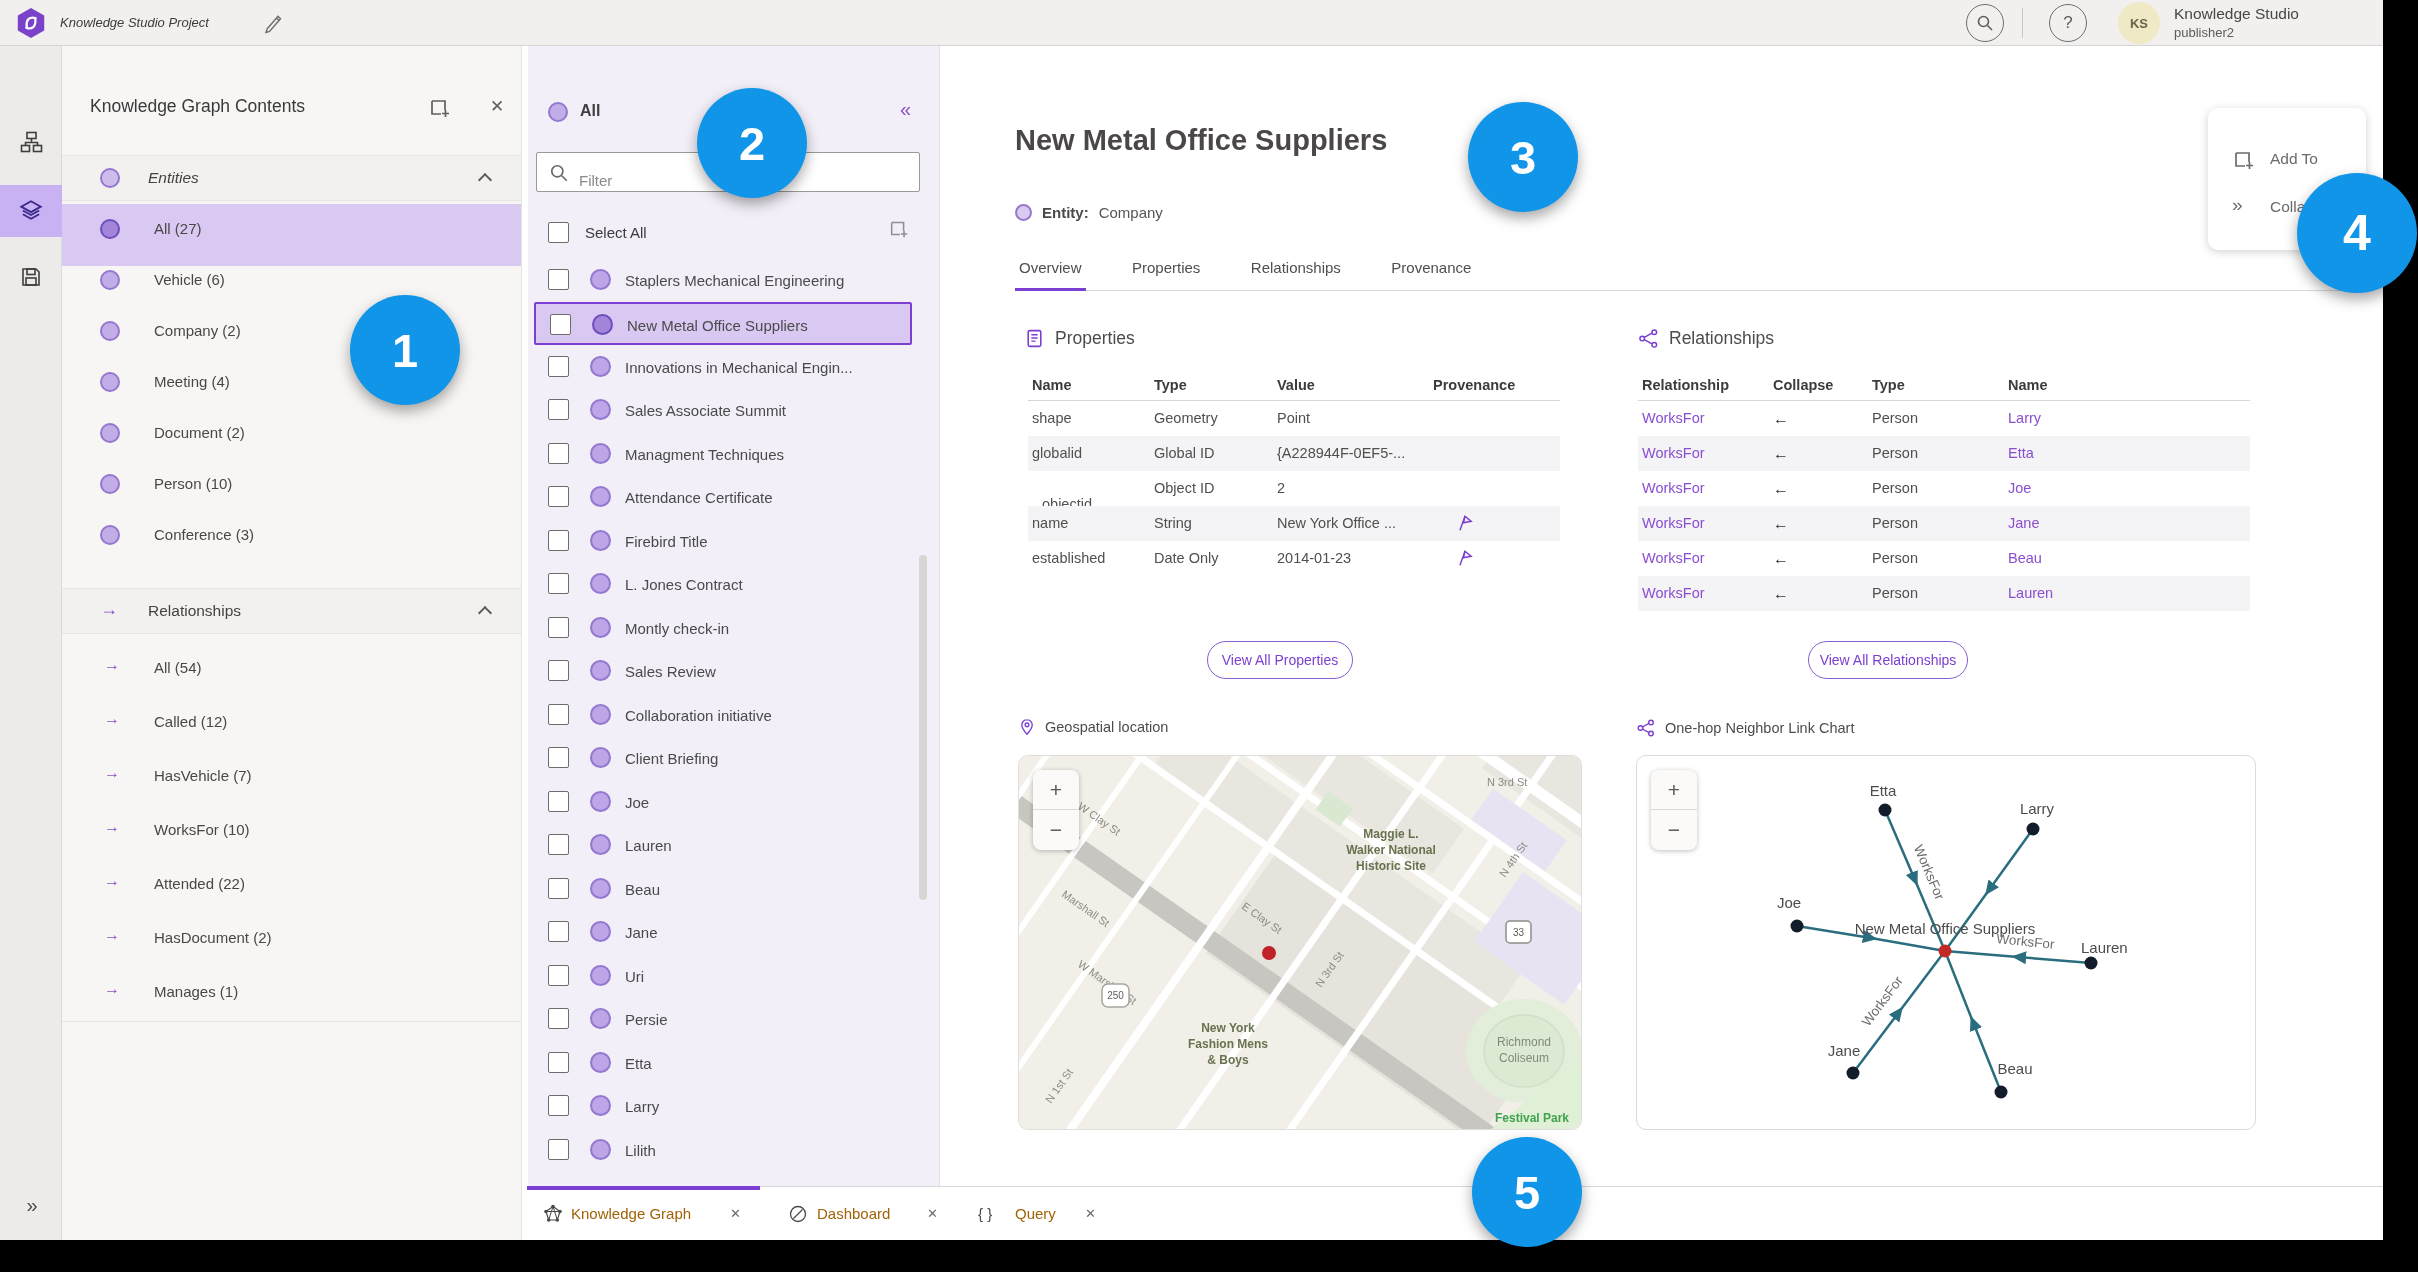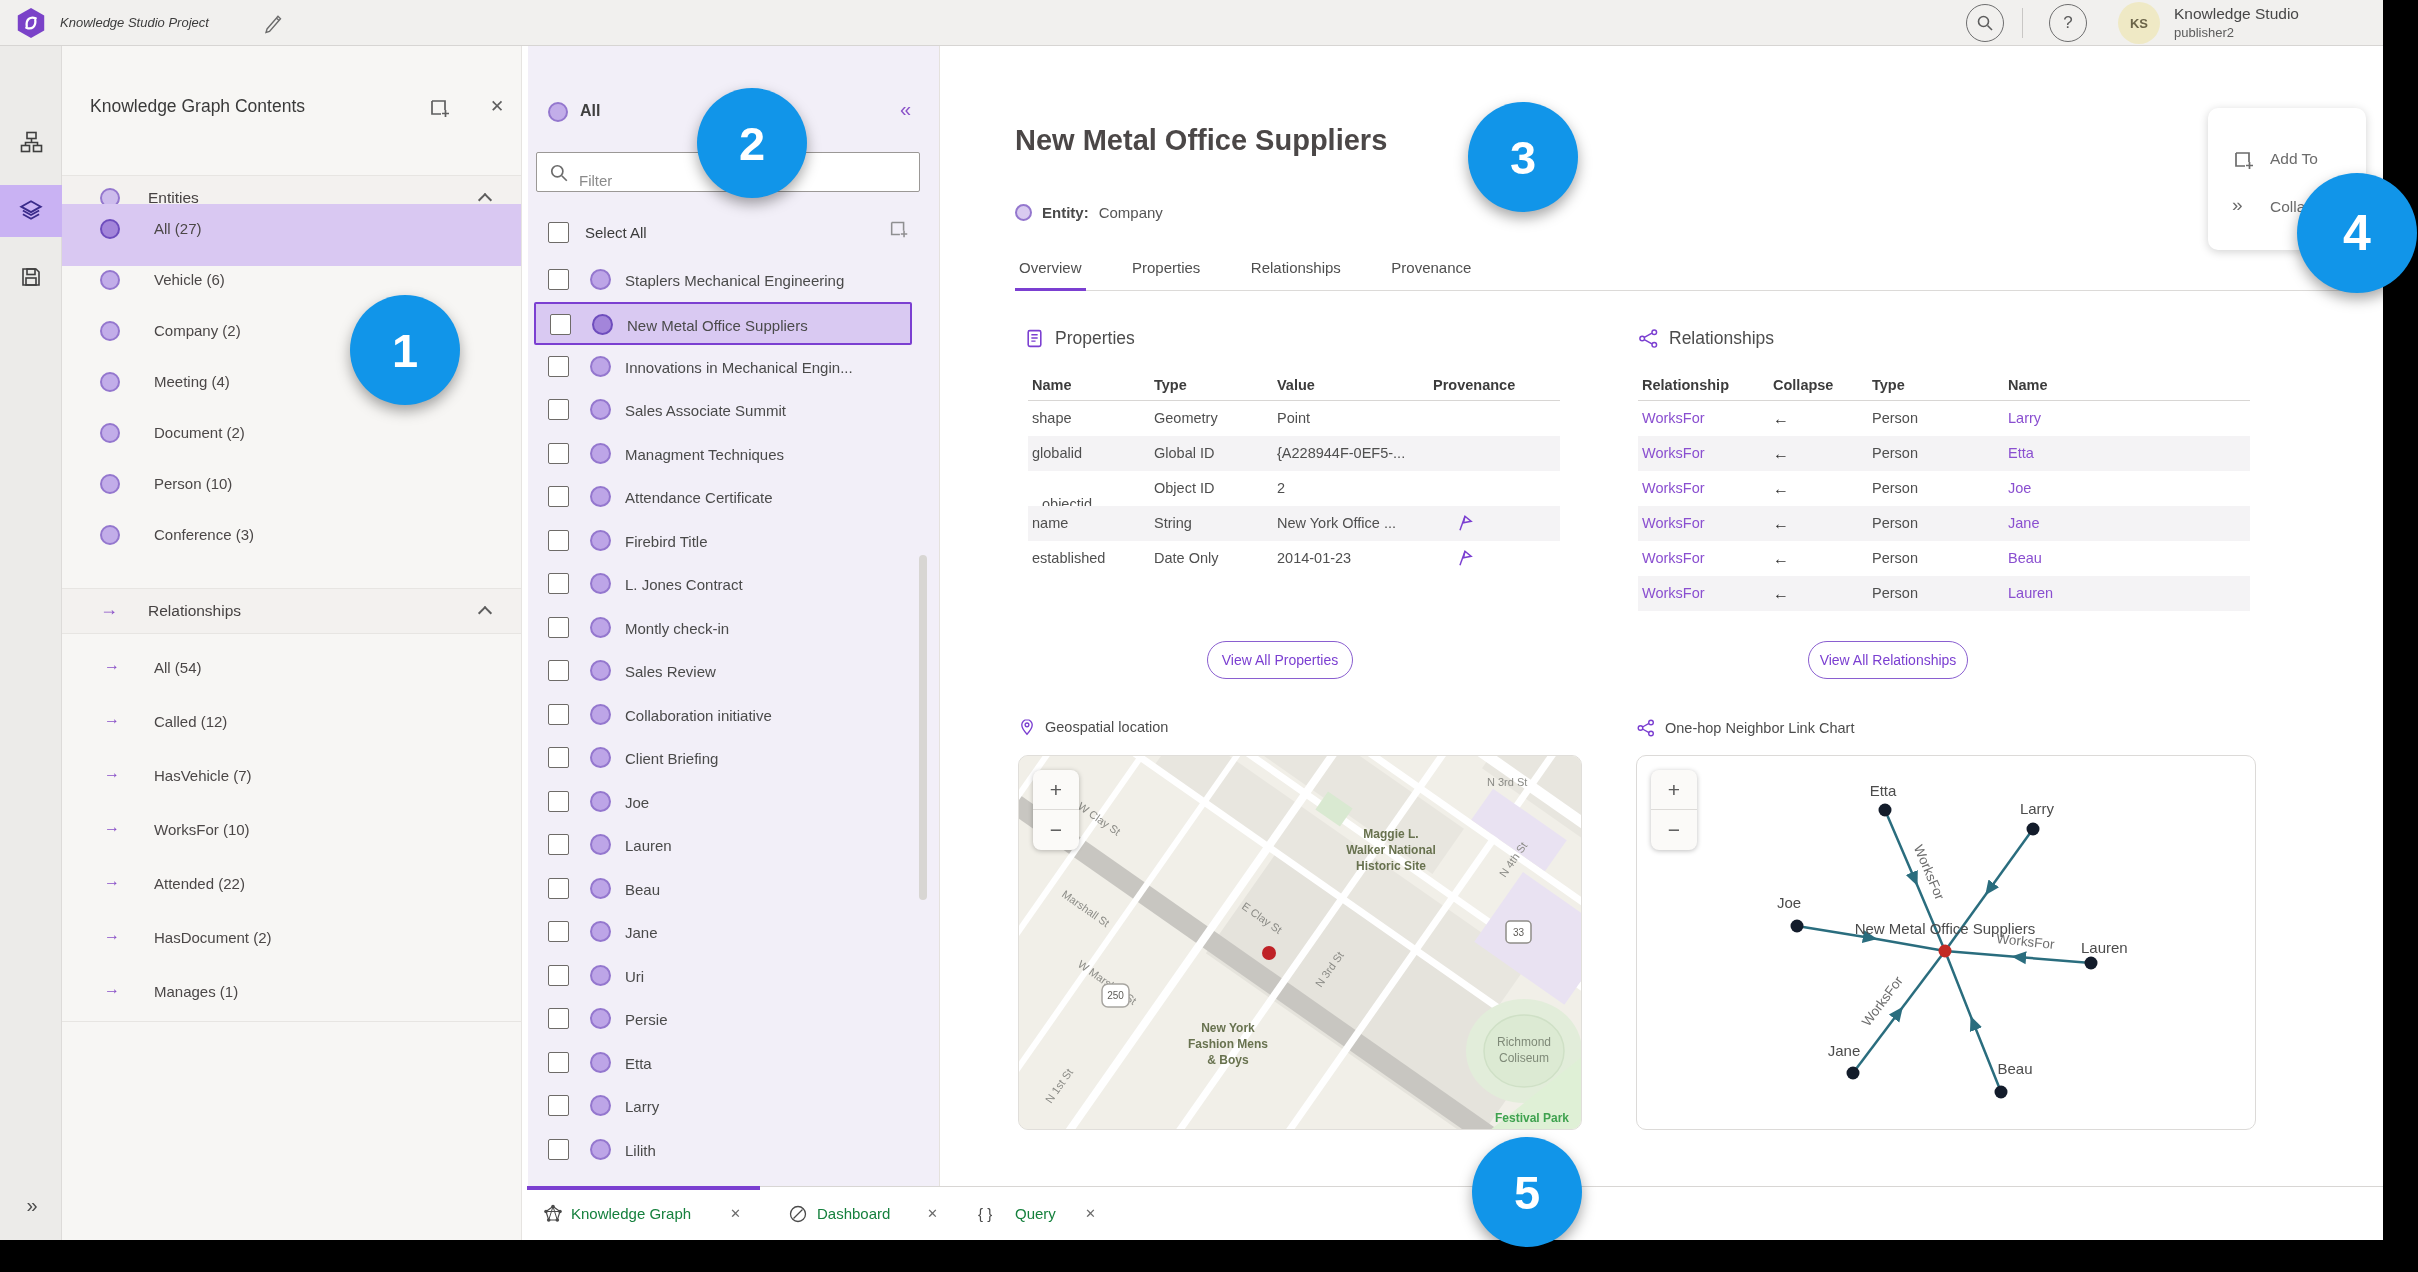--- a/index.html
+++ b/index.html
@@ -88,21 +88,21 @@
   .chart-card { position:absolute; left:696px; top:709px; width:620px; height:375px; border:1px solid #dcdad8; border-radius:10px; overflow:hidden; background:#fff; }
   .zoom-ctrl { position:absolute; left:14px; top:14px; width:46px; background:#fbfaf8; border-radius:8px; box-shadow:0 1px 5px rgba(0,0,0,.25); overflow:hidden; z-index:5; }
   .zoom-btn { width:46px; height:40px; border:none; background:transparent; font-size:21px; color:#5a5a5a; cursor:pointer; display:block; font-family:"Liberation Sans",sans-serif;}
   .zoom-btn:first-child { border-bottom:1px solid #dddbd8; }
 
   
   .tabbar { position:absolute; left:527px; top:1186px; width:1856px; height:54px; background:#fff; border-top:1px solid #d8d6d4; }
   .btab { position:absolute; top:0; height:54px; cursor:pointer; }
   .btab.active::before { content:""; position:absolute; left:0; top:-1px; width:100%; height:4px; background:#7b3fd1; }
   .btab-icon { position:absolute; top:17px; color:#4a4a4a; }
-  .btab-label { position:absolute; top:18px; font-size:15px; color:#15803d; white-space:nowrap; }
+  .btab-label { position:absolute; top:18px; font-size:15px; color:#a16207; white-space:nowrap; }
   .btab-close { position:absolute; top:19px; font-size:13px; color:#6b6b6b; }
 
   
   .actions-panel { position:absolute; left:2208px; top:108px; width:158px; height:142px; background:#fff; border-radius:10px; box-shadow:0 2px 10px rgba(0,0,0,.18); z-index:20; }
   .ap-row { position:absolute; left:0; width:100%; height:40px; cursor:pointer; }
   .ap-icon { position:absolute; left:24px; top:8px; width:24px; height:24px; color:#6b6b6b; }
   .ap-label { position:absolute; left:62px; top:10px; font-size:15.5px; color:#6b6b6b; white-space:nowrap; }
 
   
   .annot { position:absolute; width:110px; height:110px; border-radius:50%; background:#1195e9; color:#fff; font-size:47px; font-weight:bold; display:flex; align-items:center; justify-content:center; box-shadow:0 6px 14px rgba(0,0,0,.35); z-index:50; }
@@ -179,21 +179,21 @@
 
     <div class="contents-panel">
       <div class="cp-title">Knowledge Graph Contents</div>
       <svg class="cp-add" viewBox="0 0 24 24">
         <path d="M4 5 h13 v9" fill="none" stroke="#5f5f5f" stroke-width="1.7"></path>
         <path d="M4 5 v13 h9" fill="none" stroke="#5f5f5f" stroke-width="1.7"></path>
         <path d="M17.5 14 v7 M14 17.5 h7" stroke="#5f5f5f" stroke-width="1.7"></path>
       </svg>
       <span class="cp-close">✕</span>
 
-      <div class="cp-section-header" style="top:129px;">
+      <div class="cp-section-header" style="top:109px;font-style:italic;">
         <span class="ent-circle hdr" style="top:12px;"></span>
         <span class="cp-sec-label">Entities</span>
         <span class="chev-up"></span>
       </div>
       <div class="cp-row sel" style="top:158px;">
         <span class="ent-circle"></span>
         <span class="cp-row-label">All (27)</span>
       </div>
       <div class="cp-row" style="top:209px;">
         <span class="ent-circle"></span>

